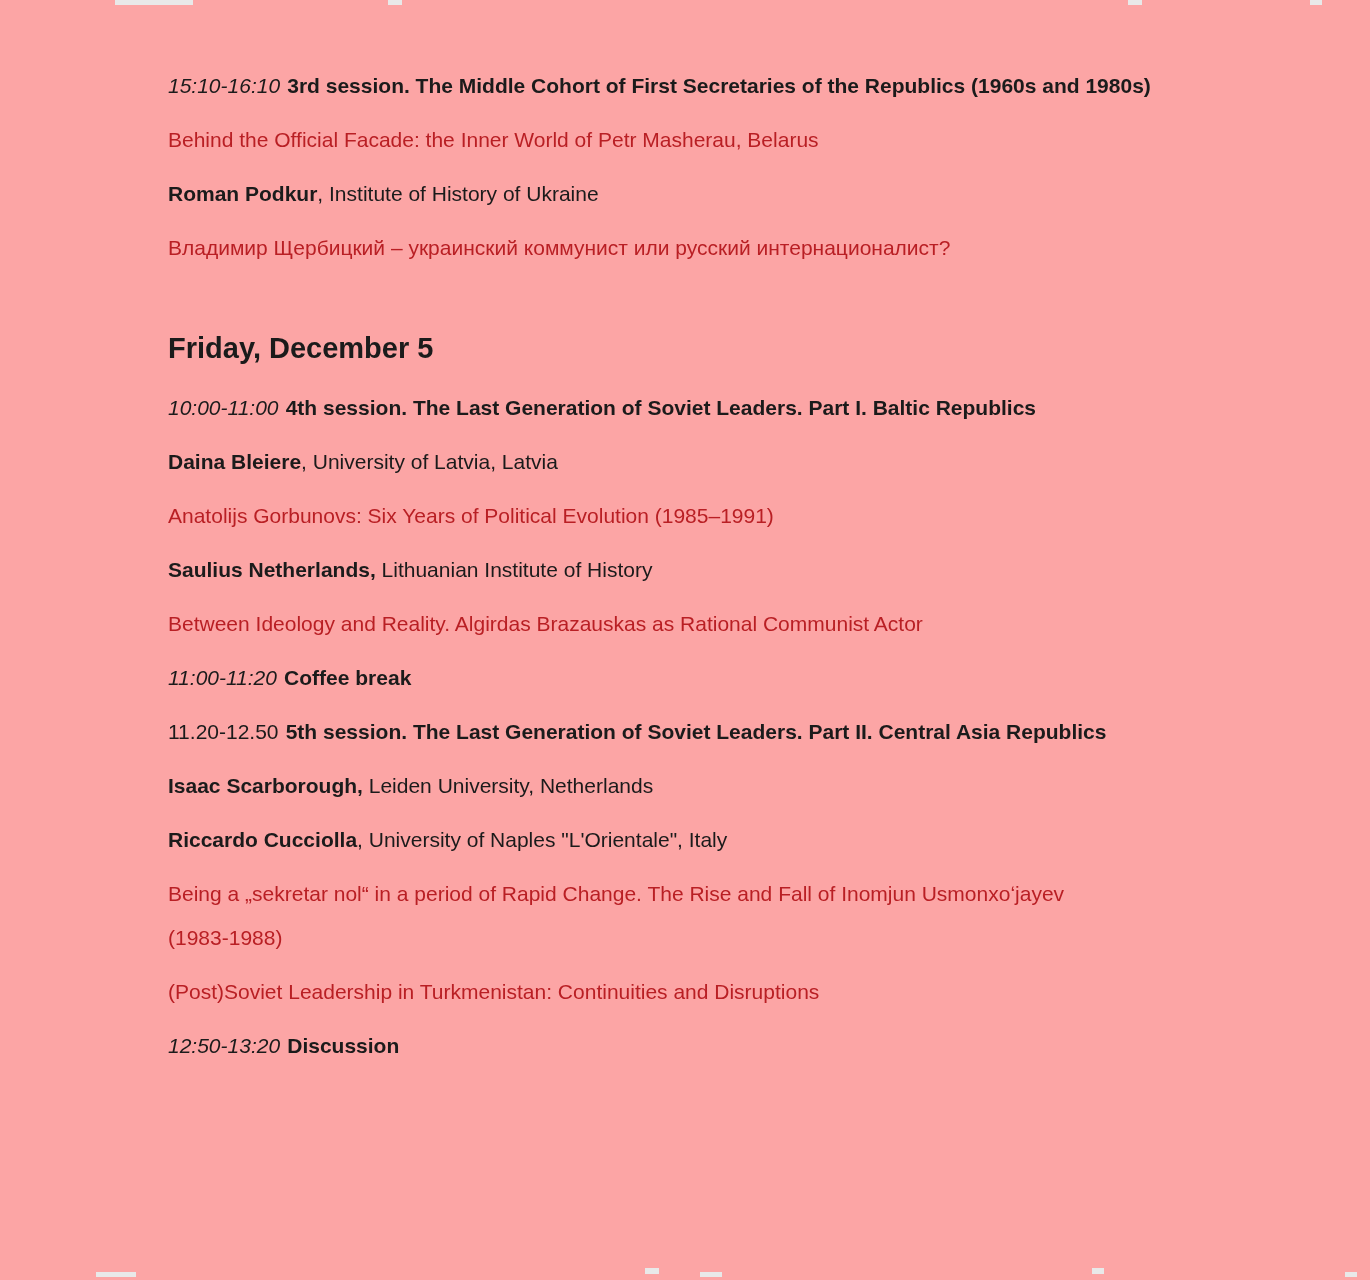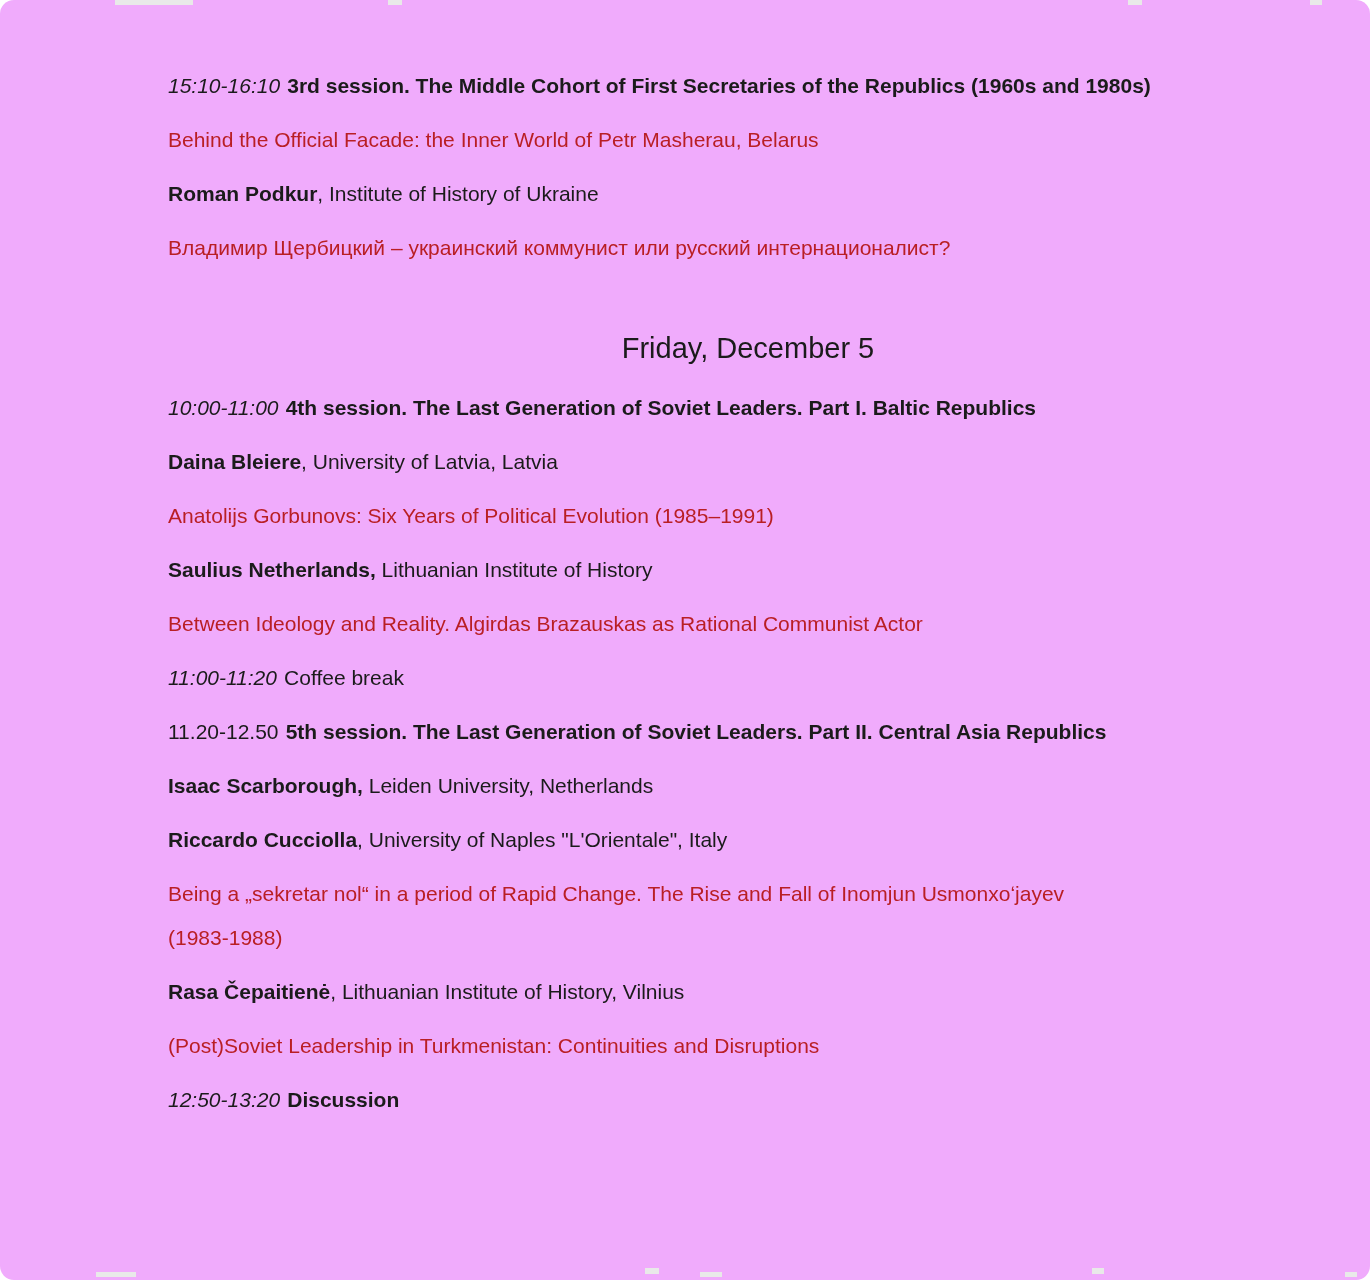--- a/index.html
+++ b/index.html
@@ -1,52 +1,50 @@
 <!DOCTYPE html>
 <html style="--accent: #b91f24; --ink: #1b1b1b;"><head>
 <meta charset="utf-8">
 <style>
   html, body { margin: 0; padding: 0; background: #ffffff; }
   .page {
     position: relative;
     width: 1370px;
     height: 1280px;
-    background: #f0abfc;
+    background: #fca5a5;
     overflow: hidden;
     font-family: "Liberation Sans", "DejaVu Sans", sans-serif;
     color: var(--ink, #1b1b1b);
-    border-radius: 14px;
   }
   .content {
     position: absolute;
     top: 64px;
     left: 168px;
     width: 1160px;
     font-size: 21px;
   }
   .content p {
     margin: 0 0 10px 0;
     line-height: 44px;
     white-space: pre-wrap;
   }
   .time { font-style: italic; margin-right: 0.34em; }
   .time.plain { font-style: normal; text-align: right; }
   .session-title { font-weight: 700; }
   .speaker-name { font-weight: 700; }
-  .plain-label { font-weight: 400; }
+  .plain-label { font-weight: 700; }
   .bold-label { font-weight: 700; }
   .paper {
     color: var(--accent, #b91f24);
   }
   .day-heading {
     font-size: 29px;
-    font-weight: 400;
+    font-weight: 700;
     line-height: 52px;
     margin: 56px 0 16px 0 !important;
-    text-align: center;
   }
   
   .artifact {
     position: absolute;
     background: #e9e9e9;
   }
 </style>
 </head>
 <body>
 
@@ -89,20 +87,19 @@
 
     <p><span class="time plain">11.20-12.50</span><span class="session-title">5th session. The Last Generation of Soviet Leaders. Part II. Central Asia Republics</span></p>
 
     <p><span class="speaker-name">Isaac Scarborough,</span><span> Leiden University, Netherlands</span></p>
 
 
     <p><span class="speaker-name">Riccardo Cucciolla</span><span>, University of Naples "L'Orientale", Italy</span></p>
 
     <p class="paper"><span>Being a „sekretar nol“ in a period of Rapid Change. The Rise and Fall of Inomjun Usmonxoʻjayev</span><br><span>(1983-1988)</span></p>
 
-    <p><span class="speaker-name">Rasa Čepaitienė</span><span>, Lithuanian Institute of History, Vilnius</span></p>
 
     <p class="paper">(Post)Soviet Leadership in Turkmenistan: Continuities and Disruptions</p>
 
     <p><span class="time">12:50-13:20</span><span class="bold-label">Discussion</span></p>
 
   </main>
 </div>
 
 </body></html>

